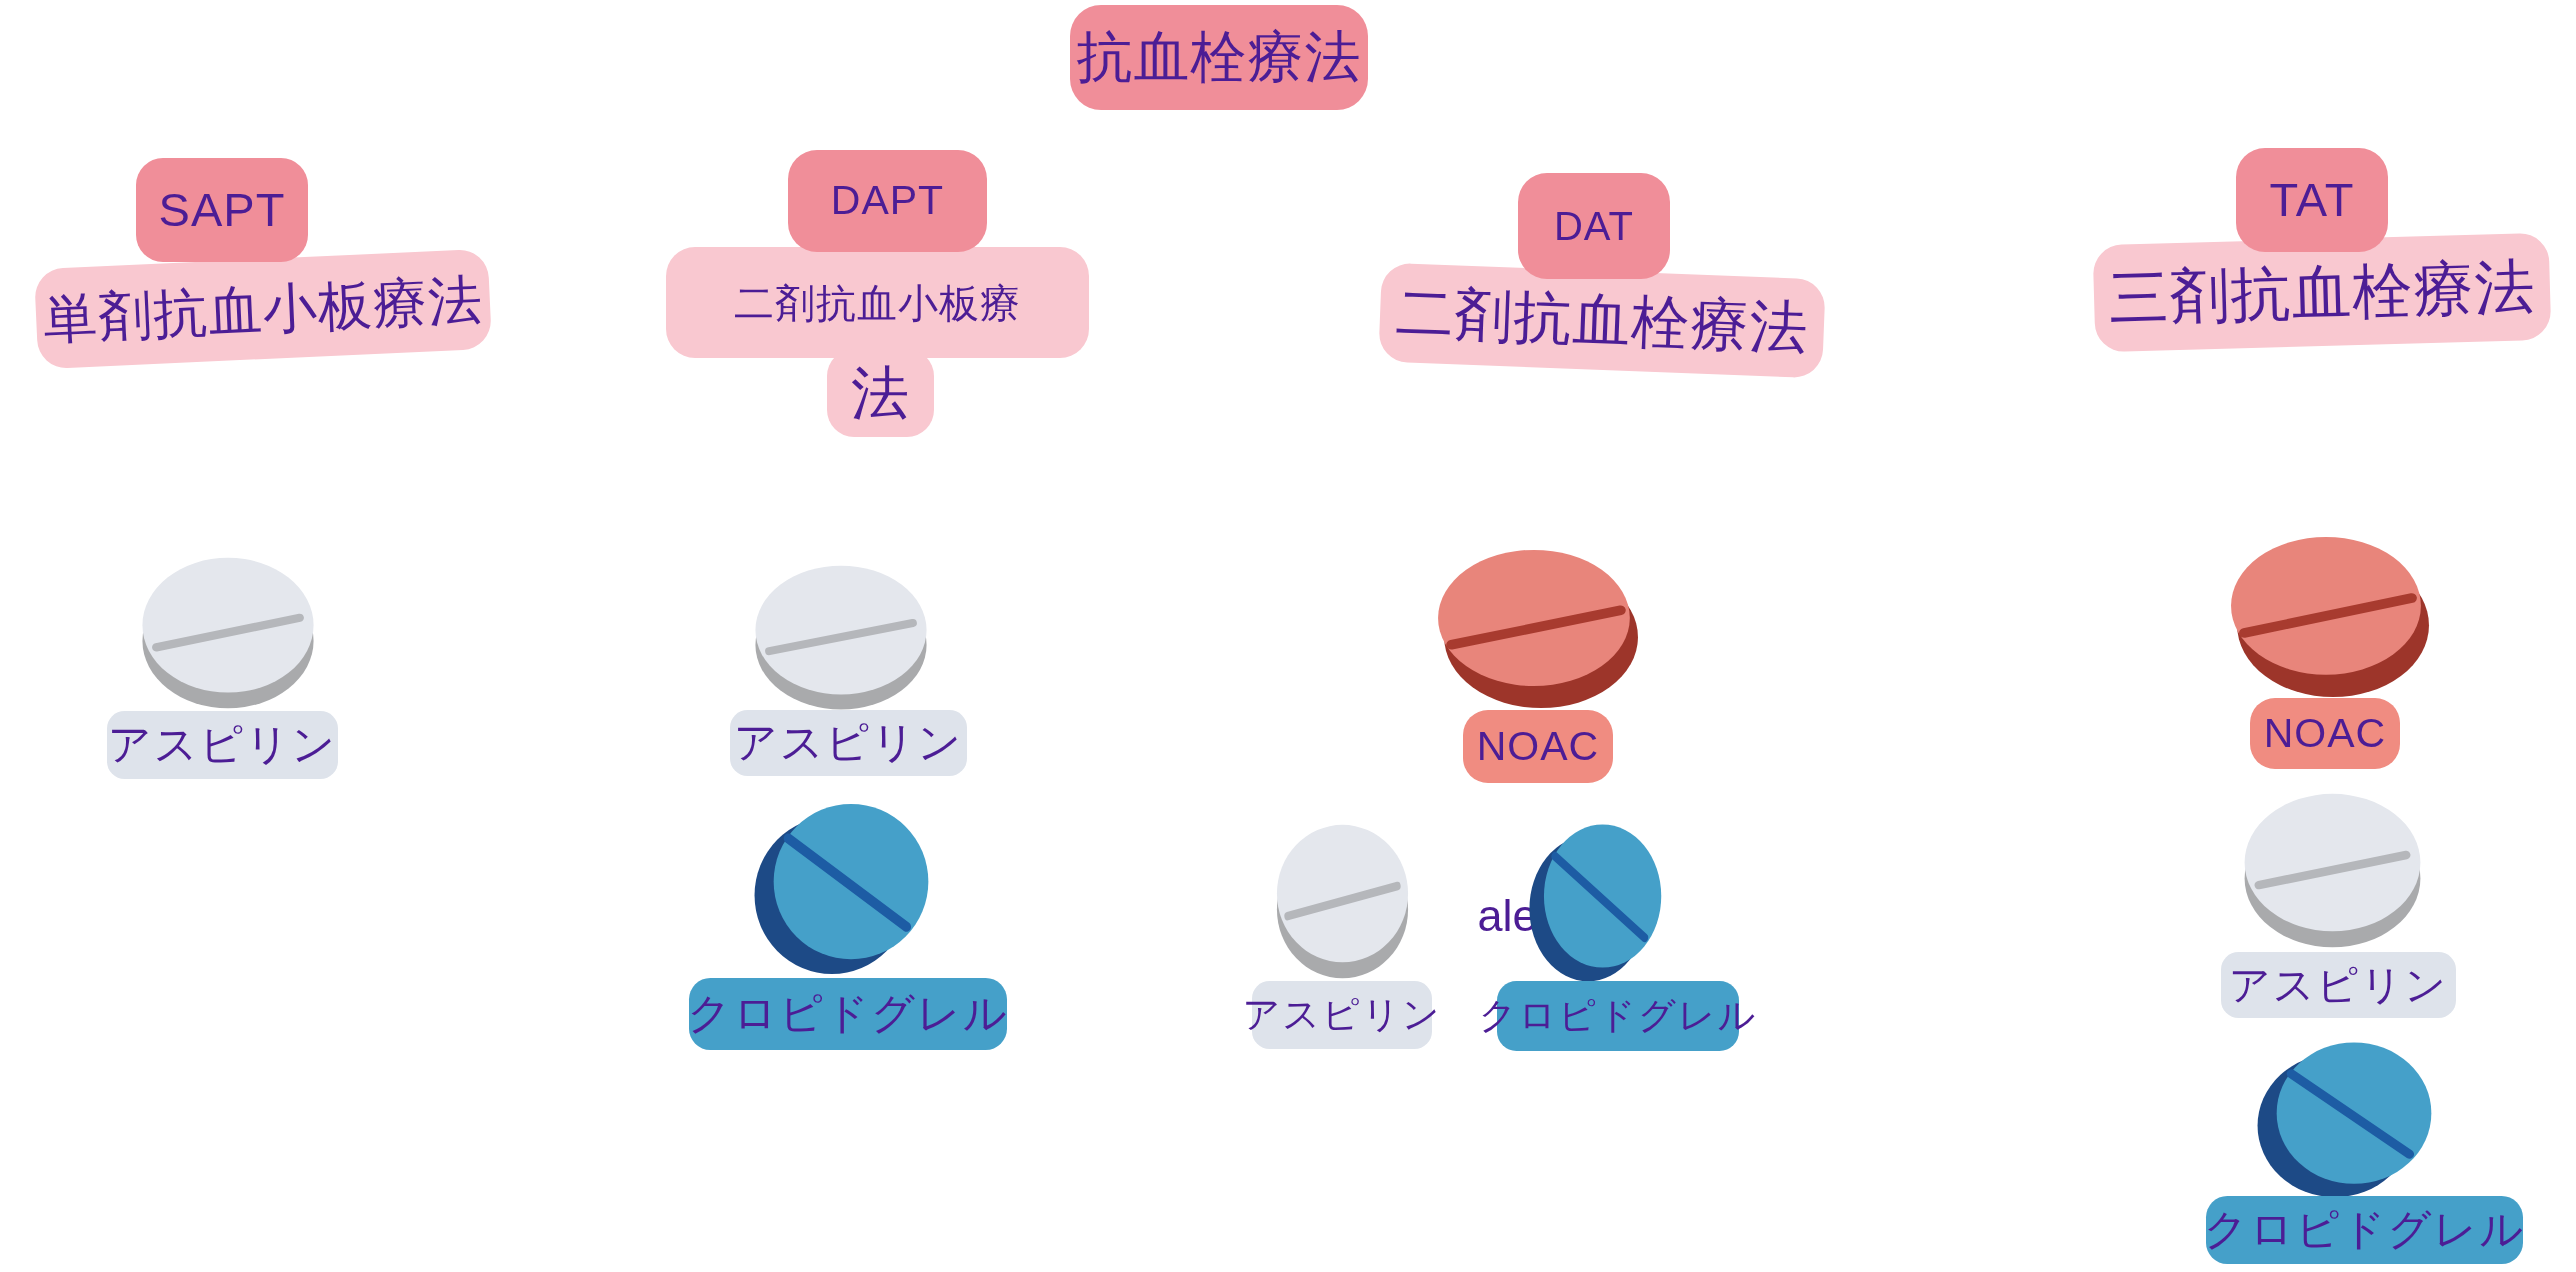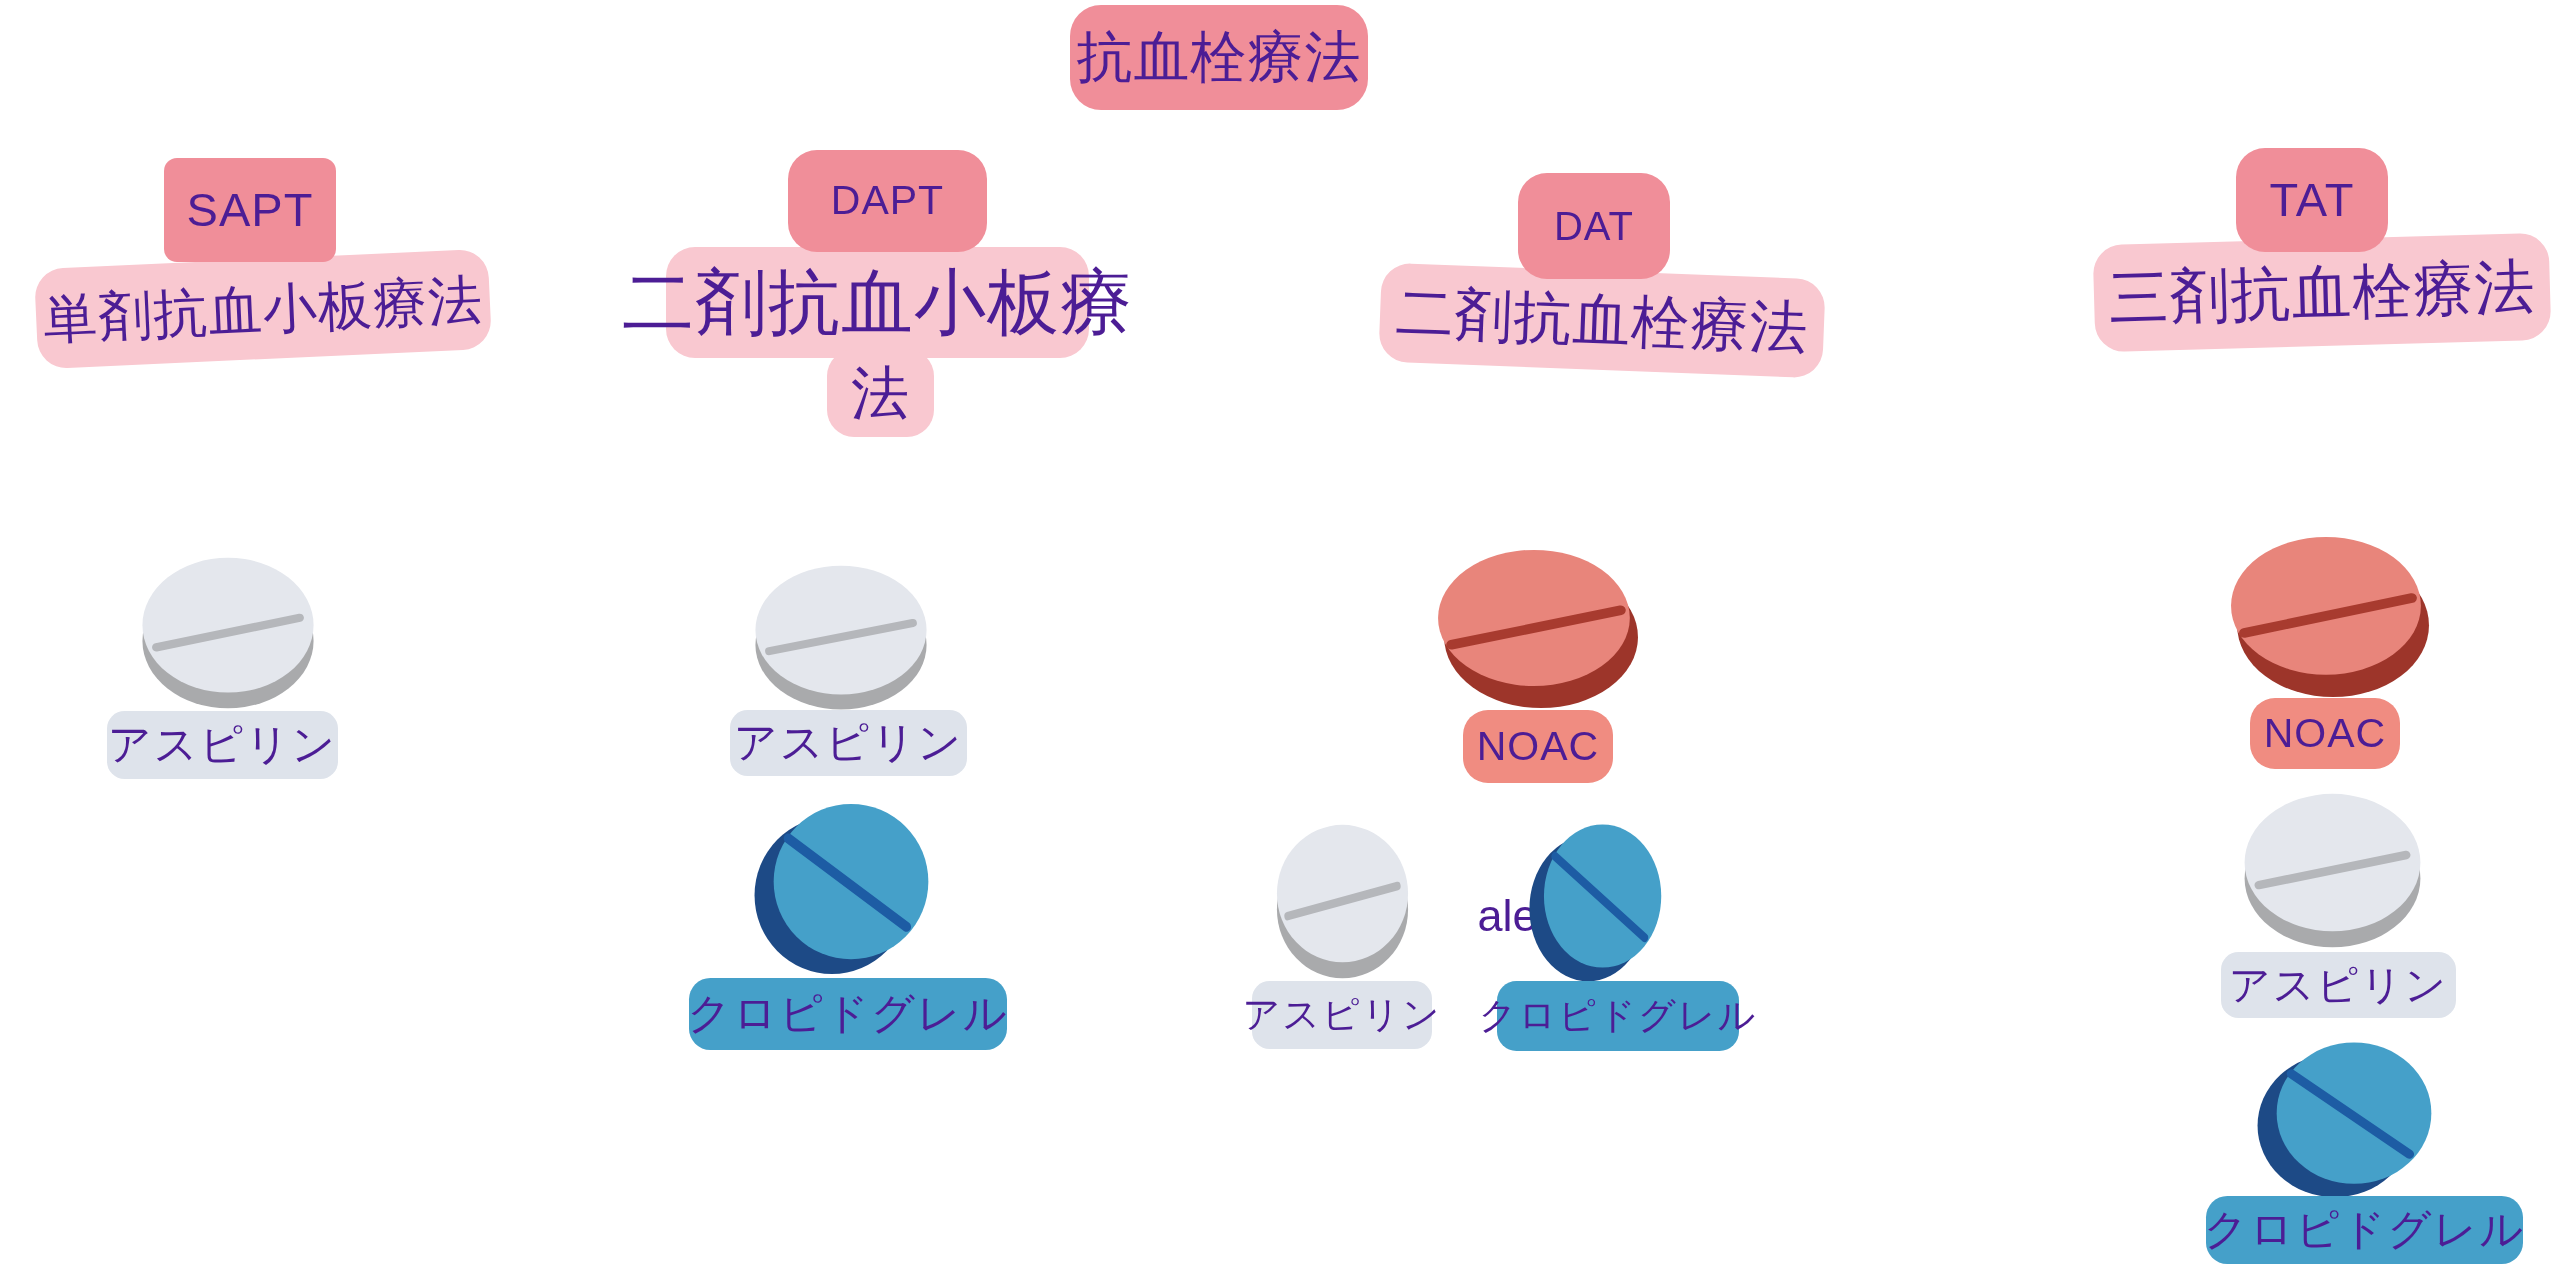--- a/index.html
+++ b/index.html
@@ -37,33 +37,33 @@
 <body>
 
 <div class="canvas">
 
   
   <div class="badge" style="left: 1070px; top: 4.8px; width: 298px; height: 105px; border-radius: 31px; font-size: 56px; background: rgb(240, 142, 153);">抗血栓療法</div>
 
   
   <div style="display:contents;">
     <div class="badge" style="left: 36px; top: 259px; width: 454px; height: 100px; border-radius: 29px; font-size: 54px; transform: rotate(-2.6deg); background: rgb(249, 200, 208);">単剤抗血小板療法</div>
-    <div class="badge" style="left: 164px; top: 158px; width: 172px; height: 104px; border-radius: 13px; font-size: 47px; background: rgb(240, 142, 153);">SAPT</div>
+    <div class="badge" style="left: 136px; top: 158px; width: 172px; height: 104px; border-radius: 27px; font-size: 47px; background: rgb(240, 142, 153);">SAPT</div>
 
     <svg class="pill" style="left:136px;top:555px;width:184px;height:157px;" viewBox="0 0 200 170" preserveAspectRatio="none">
       <ellipse cx="100" cy="93" rx="93" ry="73" fill="#A9AAAC"></ellipse>
       <ellipse cx="100" cy="76" rx="93" ry="73" fill="#E4E7ED"></ellipse>
       <line x1="22" y1="100" x2="178" y2="68" stroke-width="9" stroke-linecap="round" stroke="#B5B7BB"></line>
     </svg>
     <div class="plabel" style="left: 107px; top: 711px; width: 231px; height: 68px; border-radius: 17.5px; font-size: 43px; background: rgb(222, 227, 235);">アスピリン</div>
   </div>
 
   
   <div style="display:contents;">
-    <div class="badge" style="left: 666px; top: 247px; width: 423px; height: 111px; border-radius: 29px; font-size: 72px; background: rgb(249, 200, 208);">二剤抗血小板療</div>
+    <div class="badge" style="left: 666px; top: 247px; width: 423px; height: 111px; border-radius: 29px; font-size: 40px; background: rgb(249, 200, 208);">二剤抗血小板療</div>
     <div class="badge" style="left: 827px; top: 349px; width: 107px; height: 88px; border-radius: 27px; font-size: 58px; background: rgb(249, 200, 208);">法</div>
     <div class="badge" style="left: 788px; top: 150px; width: 199px; height: 102px; border-radius: 29px; font-size: 41px; background: rgb(240, 142, 153);">DAPT</div>
 
     <svg class="pill" style="left:749px;top:563px;width:184px;height:150px;" viewBox="0 0 200 170" preserveAspectRatio="none">
       <ellipse cx="100" cy="93" rx="93" ry="73" fill="#A9AAAC"></ellipse>
       <ellipse cx="100" cy="76" rx="93" ry="73" fill="#E4E7ED"></ellipse>
       <line x1="22" y1="100" x2="178" y2="68" stroke-width="9" stroke-linecap="round" stroke="#B5B7BB"></line>
     </svg>
     <div class="plabel" style="left: 730px; top: 710px; width: 237px; height: 66px; border-radius: 17.5px; font-size: 43px; background: rgb(222, 227, 235);">アスピリン</div>
 

